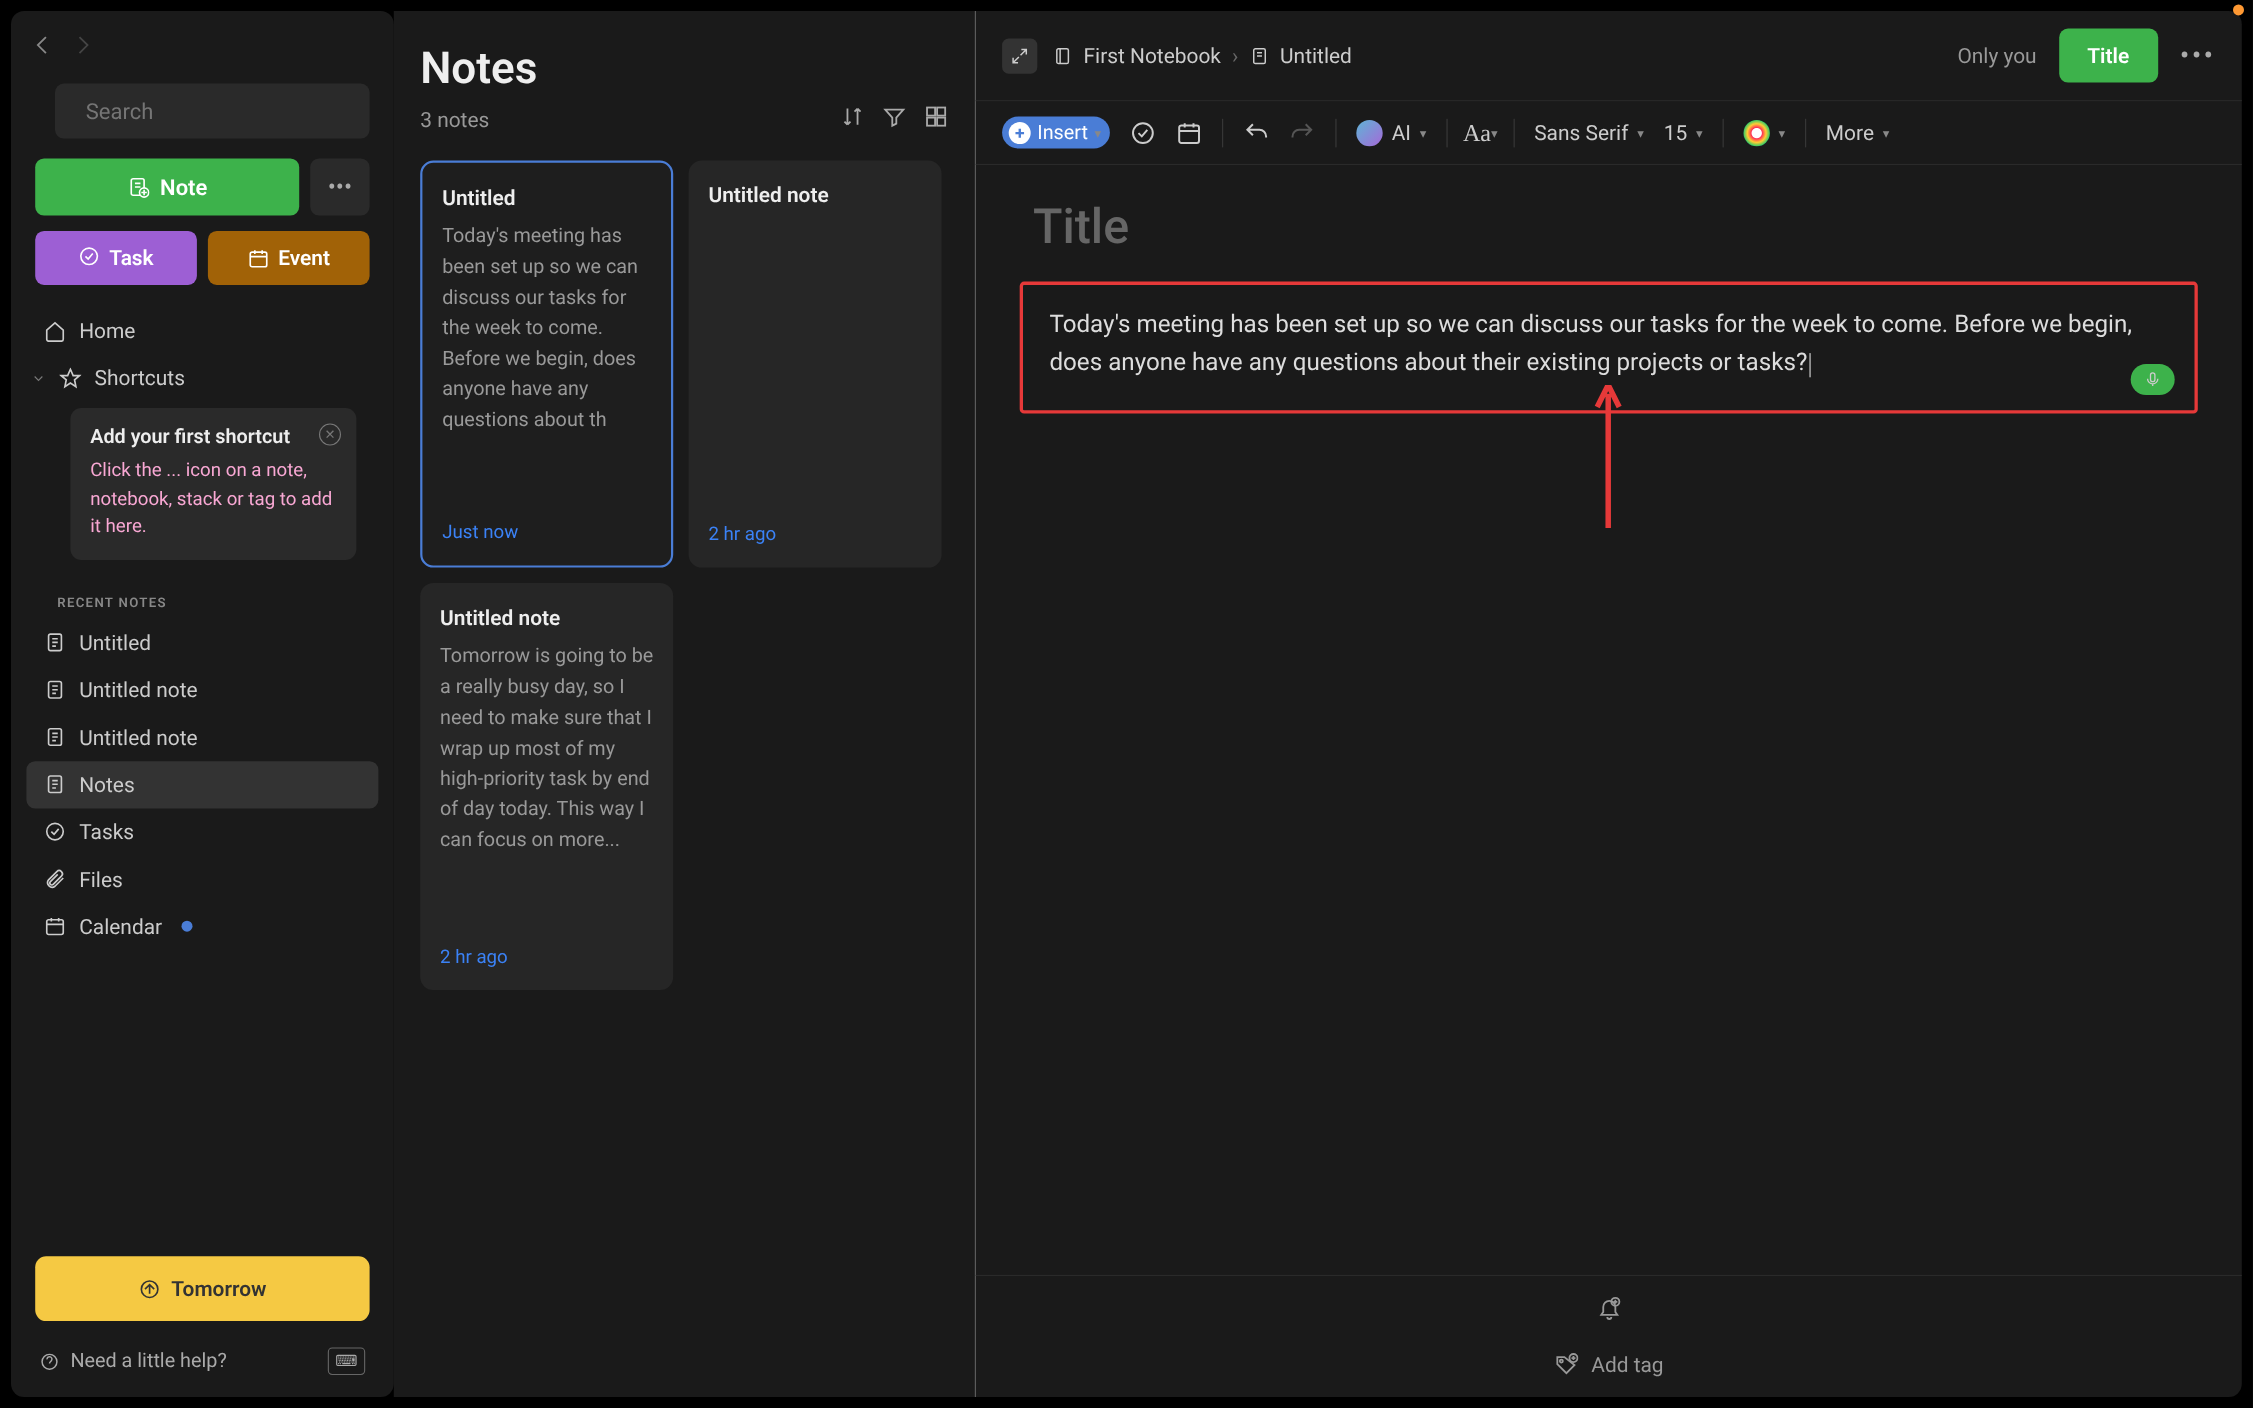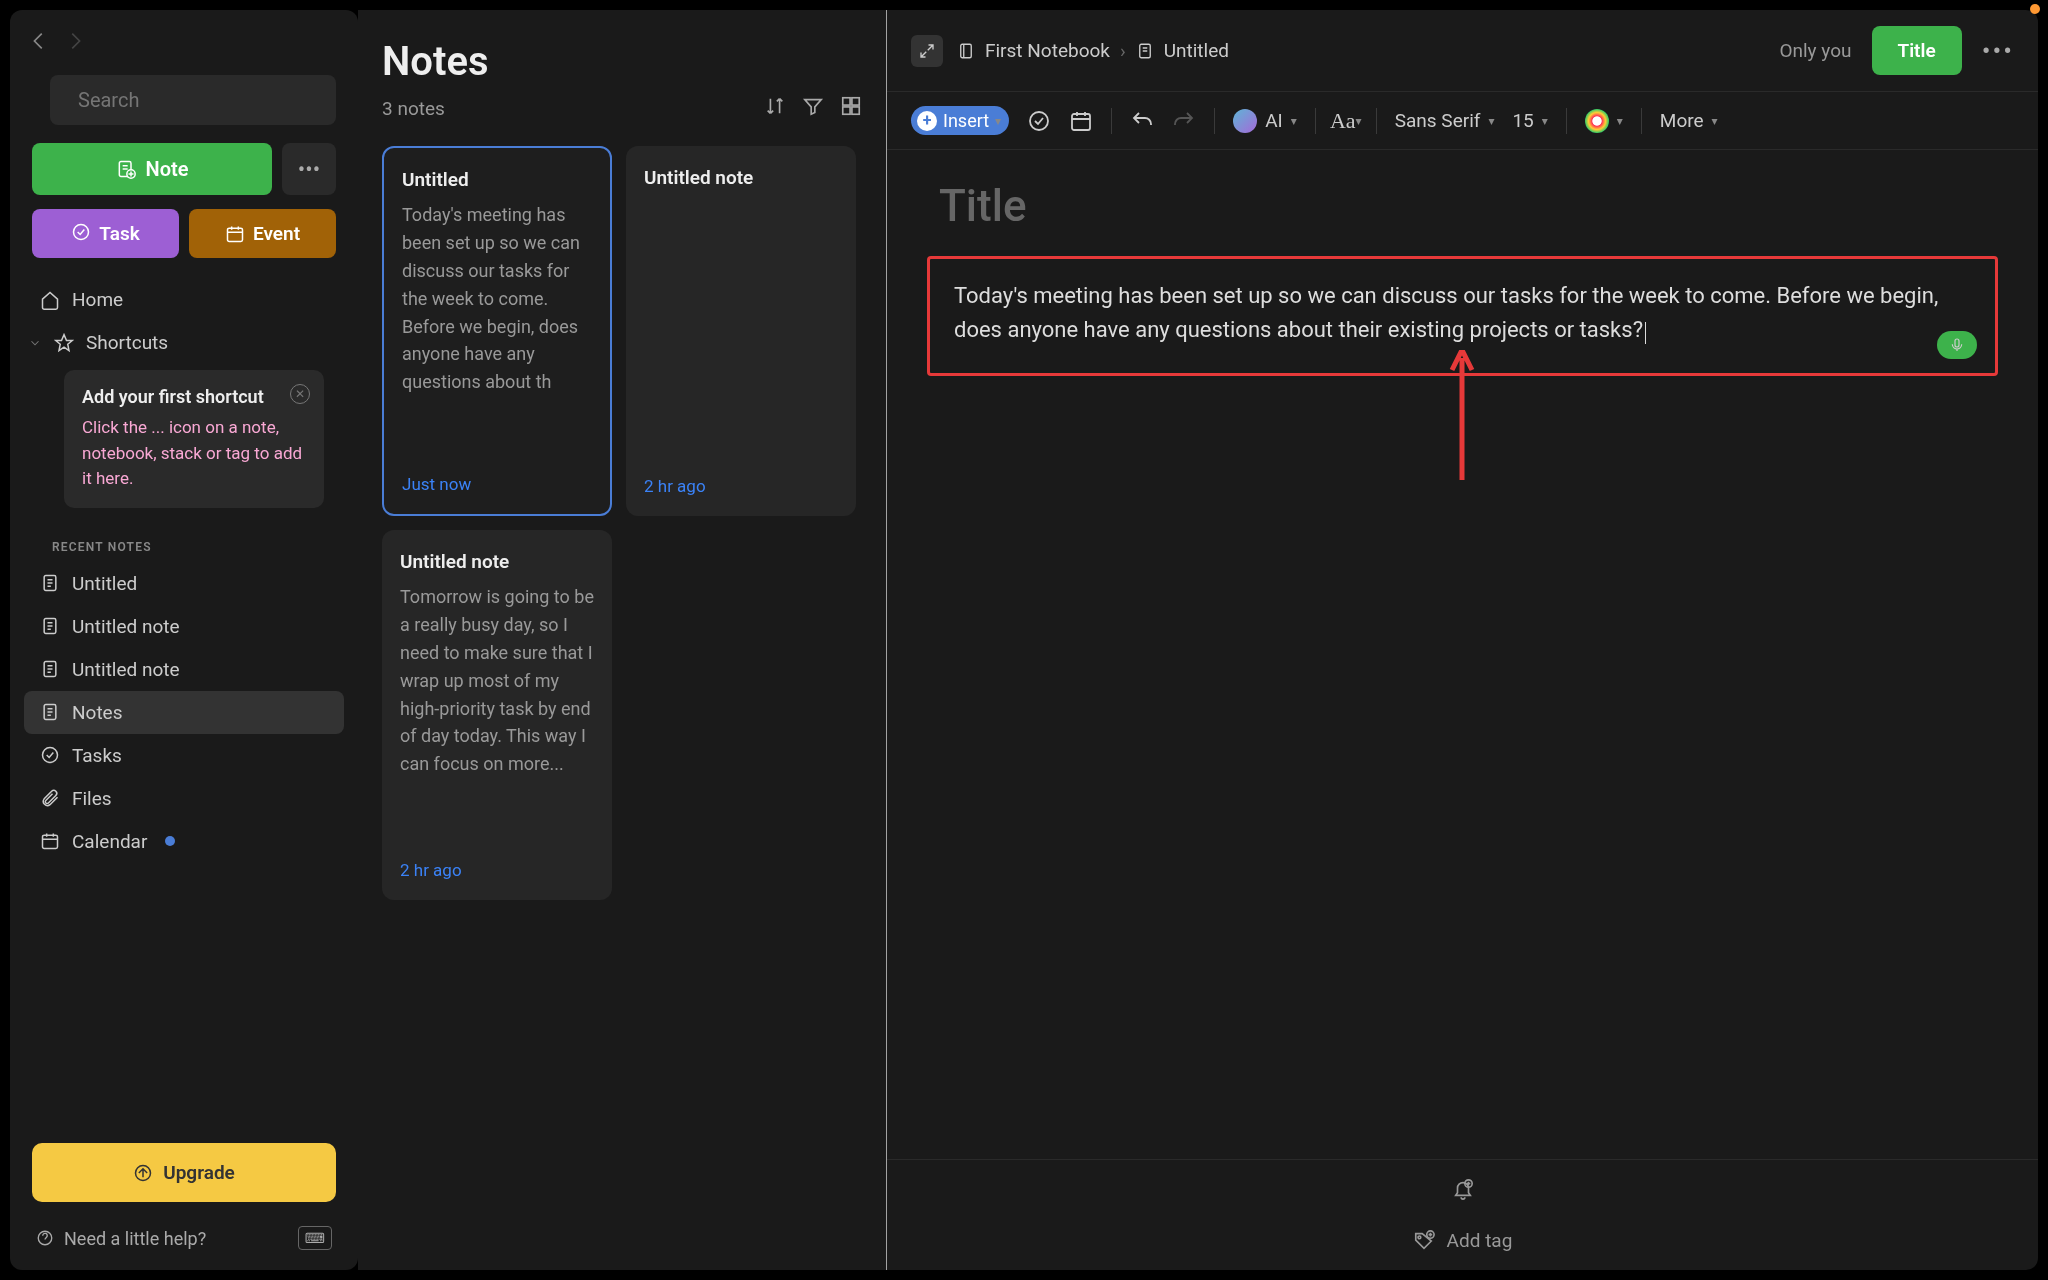--- a/index.html
+++ b/index.html
@@ -238,21 +238,21 @@
         <span>Calendar</span>
         <span class="dot"></span>
       </div>
     </div>
 
     <button class="upgrade-btn">
       <svg viewBox="0 0 24 24" width="20" height="20">
           <circle cx="12" cy="12" r="9"></circle>
           <path d="M12 7v10M7 12l5-5 5 5"></path>
         </svg>
-      <span>Upgrade</span>
+      <span>Tomorrow</span>
     </button>
 
     <div class="help-row">
       <div style="display:flex;align-items:center;gap:10px;">
         <svg viewBox="0 0 24 24" width="18" height="18">
             <circle cx="12" cy="12" r="9"></circle>
             <path d="M9 9a3 3 0 115 2c-1 1-2 1.5-2 3M12 18h.01"></path>
           </svg>
         <span>Need a little help?</span>
       </div>

